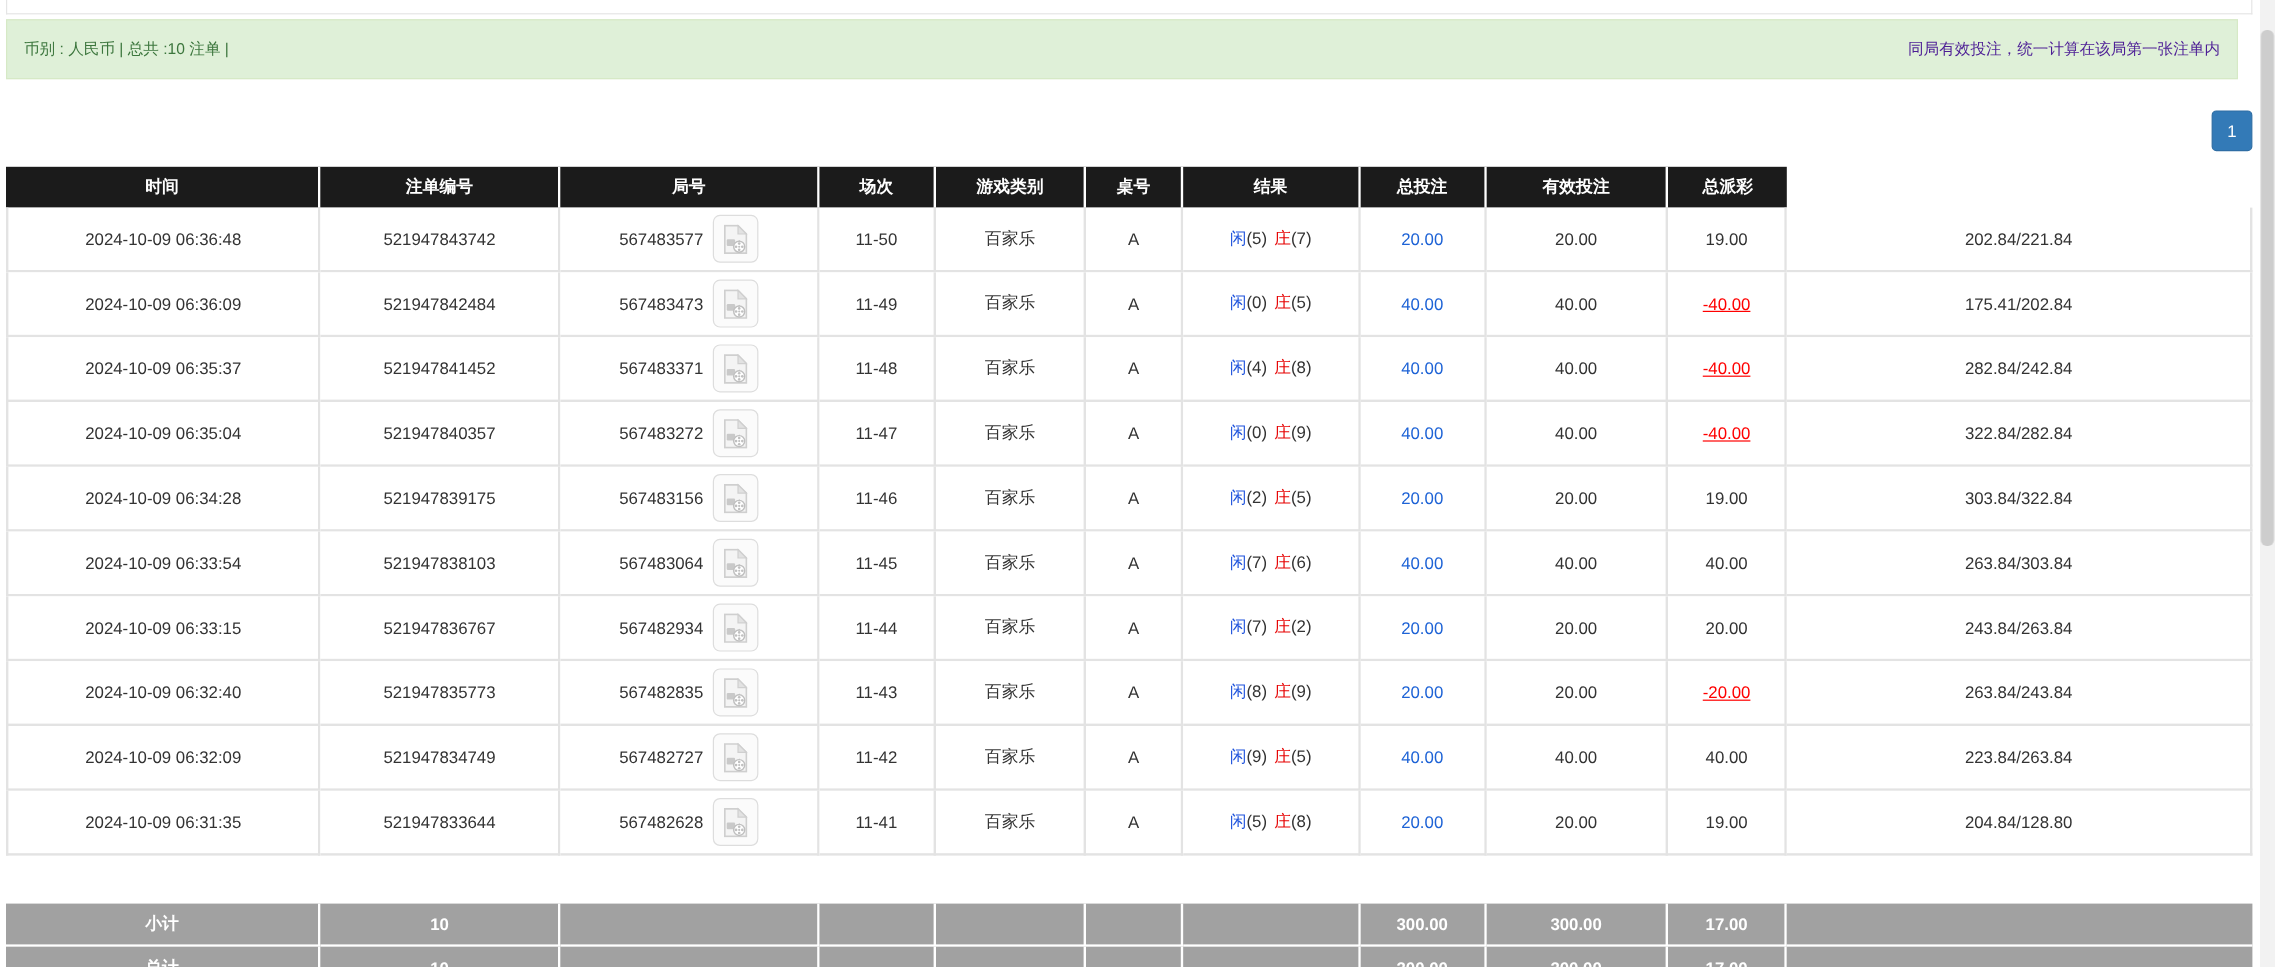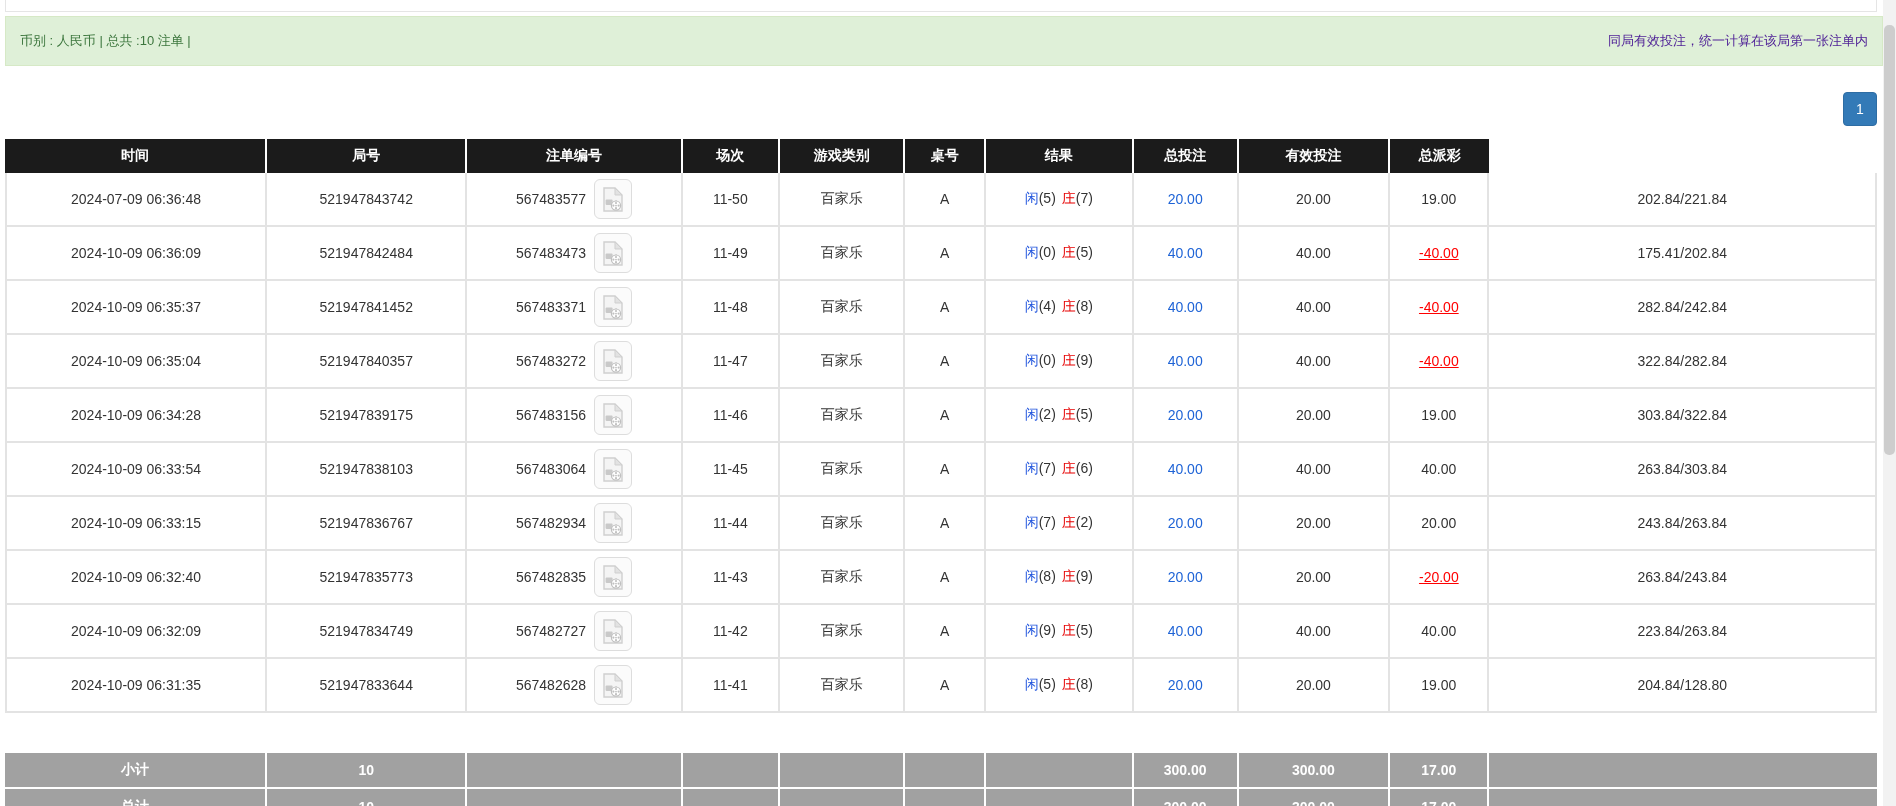--- a/index.html
+++ b/index.html
@@ -1,20 +1,20 @@
 <!DOCTYPE html>
 <html><head>
 <meta charset="utf-8">
 <style>
   * { margin:0; padding:0; box-sizing:border-box; }
   html,body { width:1896px; height:806px; background:#fff; overflow:hidden;
     font-family:"Liberation Sans","DejaVu Sans",sans-serif; }
   .top-strip { margin:0 19px 0 5px; height:12px;
     border-left:1px solid #e5e5e5; border-right:1px solid #e5e5e5; border-bottom:1px solid #e5e5e5; }
-  .alert { margin:4px 13px 0 5px; height:50px; background:#dff0d8; border:1px solid #d6e9c6;
+  .alert { margin:4px 31px 0 5px; height:50px; background:#dff0d8; border:1px solid #d6e9c6;
     display:flex; align-items:center; justify-content:space-between; padding:12px 14px; font-size:13px; }
   .alert .left { color:#3c763d; }
   .alert .right { color:#4c1d95; }
   .pager-row { margin:26px 19px 0 5px; height:34px; display:flex; justify-content:flex-end; }
   .page-btn { width:34px; height:34px; background:#337ab7; border:1px solid #2e6da4; border-radius:4px;
     color:#fff; font-size:14px; font-family:inherit; cursor:pointer; }
   .bet-table { margin:13px 19px 0 5px; }
   .row { display:grid;
     grid-template-columns:14% 10.7% 11.5% 5.2% 6.7% 4.3% 7.9% 5.6% 8.1% 5.3% auto; }
   .cell { display:flex; align-items:center; justify-content:center; font-size:14px; color:#333; }
@@ -50,33 +50,33 @@
   <span class="right">同局有效投注，统一计算在该局第一张注单内</span>
 </div>
 
 <div class="pager-row">
   <button class="page-btn">1</button>
 </div>
 
 <div class="bet-table">
   <div class="row thead" id="thead">
       <div class="cell">时间</div>
+      <div class="cell">注单编号</div>
       <div class="cell">局号</div>
-      <div class="cell">注单编号</div>
       <div class="cell">场次</div>
       <div class="cell">游戏类别</div>
       <div class="cell">桌号</div>
       <div class="cell">结果</div>
       <div class="cell">总投注</div>
       <div class="cell">有效投注</div>
       <div class="cell">总派彩</div>
     </div>
   <div id="tbody">
       <div class="row tbody-row">
-        <div class="cell">2024-07-09 06:36:48</div>
+        <div class="cell">2024-10-09 06:36:48</div>
         <div class="cell">521947843742</div>
         <div class="cell">
           <span>567483577</span>
           <button class="video-btn">
             <svg width="20" height="25" viewBox="0 0 20 25">
               <path d="M1 1h11l7 7v16H1z" fill="#f4f4f4" stroke="#cfcfcf" stroke-width="1.4"></path>
               <path d="M12 1l7 7h-7z" fill="#e2e2e2" stroke="#cfcfcf"></path>
               <rect x="2.6" y="12.4" width="7" height="5.6" rx="1" fill="#c9c9c9"></rect>
               <path d="M9.4 15.2l4.2-2.2v4.4z" fill="#c9c9c9"></path>
               <circle cx="13" cy="18.6" r="4.6" fill="#fff" stroke="#c0c0c0" stroke-width="1.2"></circle>

